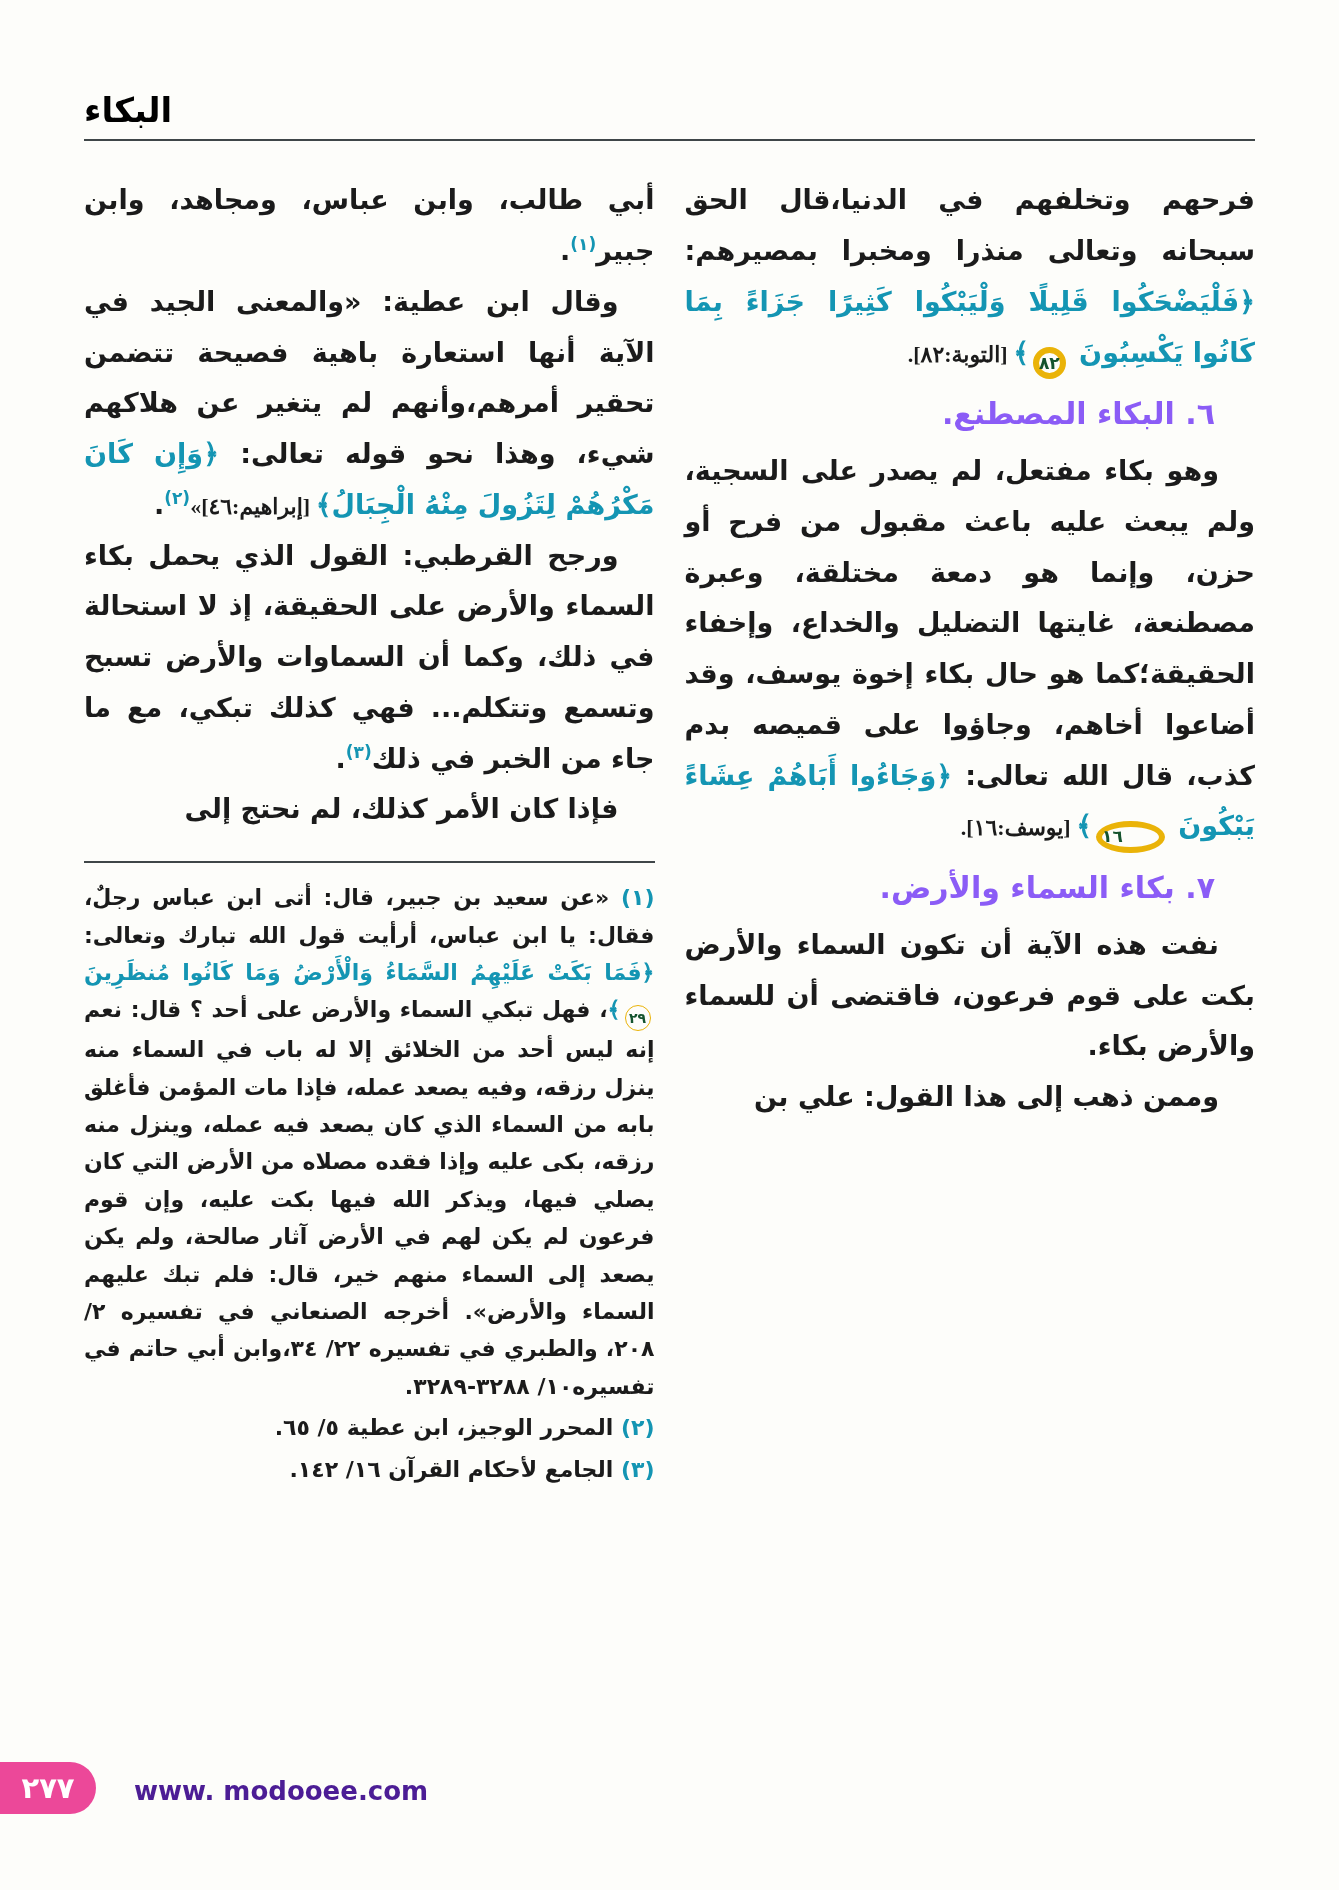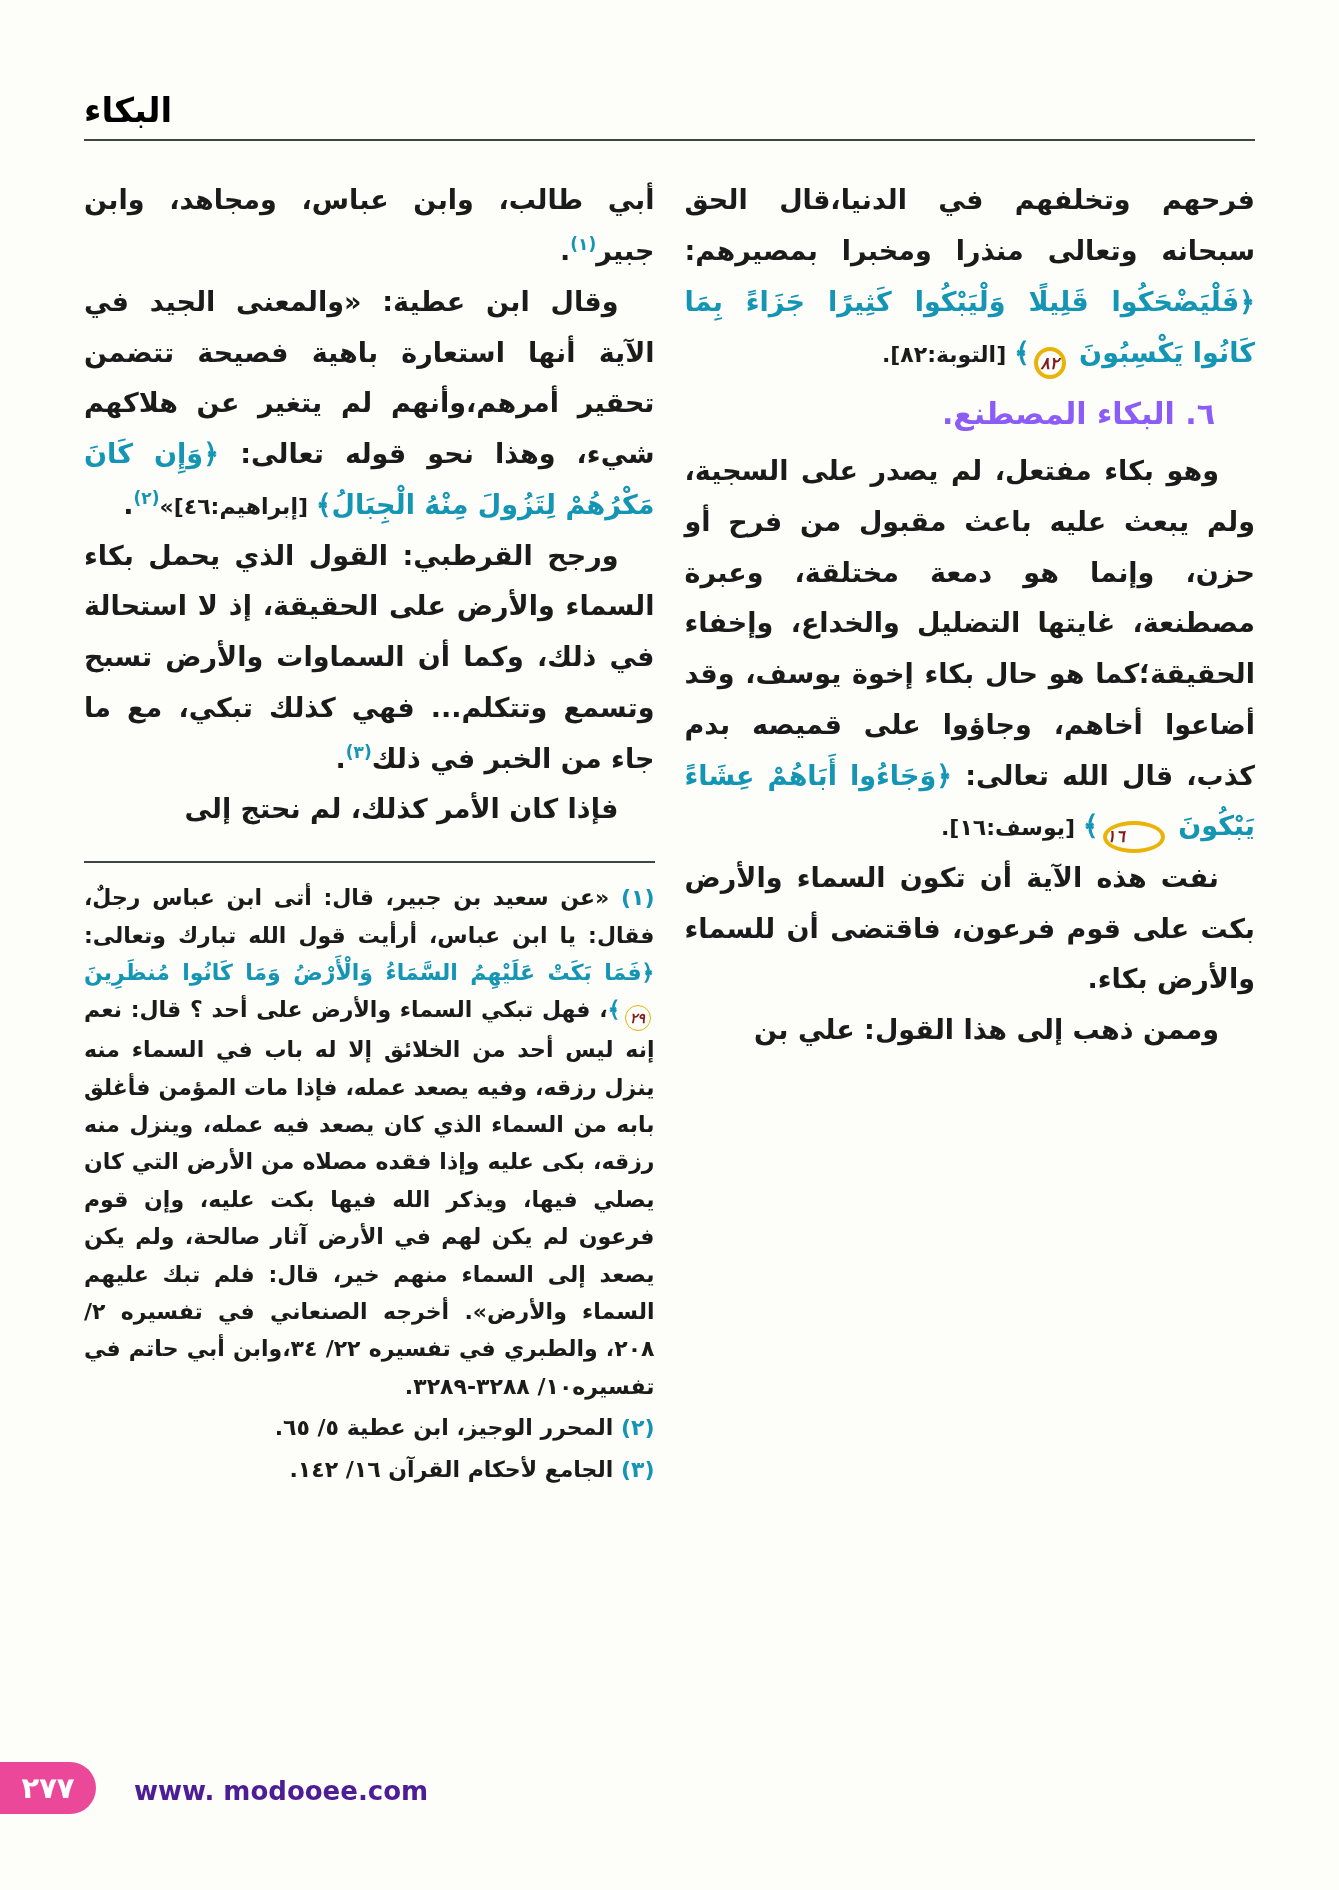--- a/index.html
+++ b/index.html
@@ -43,36 +43,35 @@
   .heading {
     color: #8b5cf6;
     font-size: 30px;
     font-weight: bold;
     margin: 12px 0 10px 0;
     text-indent: 40px;
     line-height: 1.5;
   }
 
   .verse { color: #1495b3; }
-  .ref { font-size: 22px; white-space: nowrap; }
+  .ref { font-size: 22px; white-space: nowrap; font-family: Liberation Serif, serif; }
 
   .ayah {
     display: inline-flex;
     align-items: center;
     justify-content: center;
     min-width: 32px;
     height: 32px;
-    border: 4px solid #eab308;
+    border: 6px solid #eab308;
     border-radius: 50%;
     font-size: 17px;
     line-height: 1;
     margin: 0 4px;
     vertical-align: -7px;
-    color: #7f1d1d;
-    font-style: italic;
+    color: #14532d;
   }
   .ayah.small {
     min-width: 26px;
     height: 26px;
     font-size: 14px;
     vertical-align: -6px;
     border-width: 1.5px;
   }
 
   .fn-mark {
@@ -131,20 +130,21 @@
   <main class="columns">
 
     <section class="col">
       <p class="cont">
         <span>فرحهم وتخلفهم في الدنيا،قال الحق سبحانه وتعالى منذرا ومخبرا بمصيرهم: </span><span class="verse"><span>﴿فَلْيَضْحَكُوا قَلِيلًا وَلْيَبْكُوا كَثِيرًا جَزَاءً بِمَا كَانُوا يَكْسِبُونَ </span><span class="ayah">٨٢</span><span>﴾</span></span><span class="ref"> [التوبة:٨٢].</span>
       </p>
       <h2 class="heading">٦. البكاء المصطنع.</h2>
       <p>
         <span>وهو بكاء مفتعل، لم يصدر على السجية، ولم يبعث عليه باعث مقبول من فرح أو حزن، وإنما هو دمعة مختلقة، وعبرة مصطنعة، غايتها التضليل والخداع، وإخفاء الحقيقة؛كما هو حال بكاء إخوة يوسف، وقد أضاعوا أخاهم، وجاؤوا على قميصه بدم كذب، قال الله تعالى: </span><span class="verse"><span>﴿وَجَاءُوا أَبَاهُمْ عِشَاءً يَبْكُونَ </span><span class="ayah">١٦</span><span>﴾</span></span><span class="ref"> [يوسف:١٦].</span>
       </p>
+      <h2 class="heading">٧. بكاء السماء والأرض.</h2>
       <p>نفت هذه الآية أن تكون السماء والأرض بكت على قوم فرعون، فاقتضى أن للسماء والأرض بكاء.</p>
       <p>وممن ذهب إلى هذا القول: علي بن</p>
     </section>
 
     <section class="col">
       <p class="cont">
         <span>أبي طالب، وابن عباس، ومجاهد، وابن جبير</span><span class="fn-mark">(١)</span><span>.</span>
       </p>
       <p>
         <span>وقال ابن عطية: «والمعنى الجيد في الآية أنها استعارة باهية فصيحة تتضمن تحقير أمرهم،وأنهم لم يتغير عن هلاكهم شيء، وهذا نحو قوله تعالى: </span><span class="verse"><span>﴿وَإِن كَانَ مَكْرُهُمْ لِتَزُولَ مِنْهُ الْجِبَالُ﴾</span></span><span class="ref"> [إبراهيم:٤٦]»</span><span class="fn-mark">(٢)</span><span>.</span>

